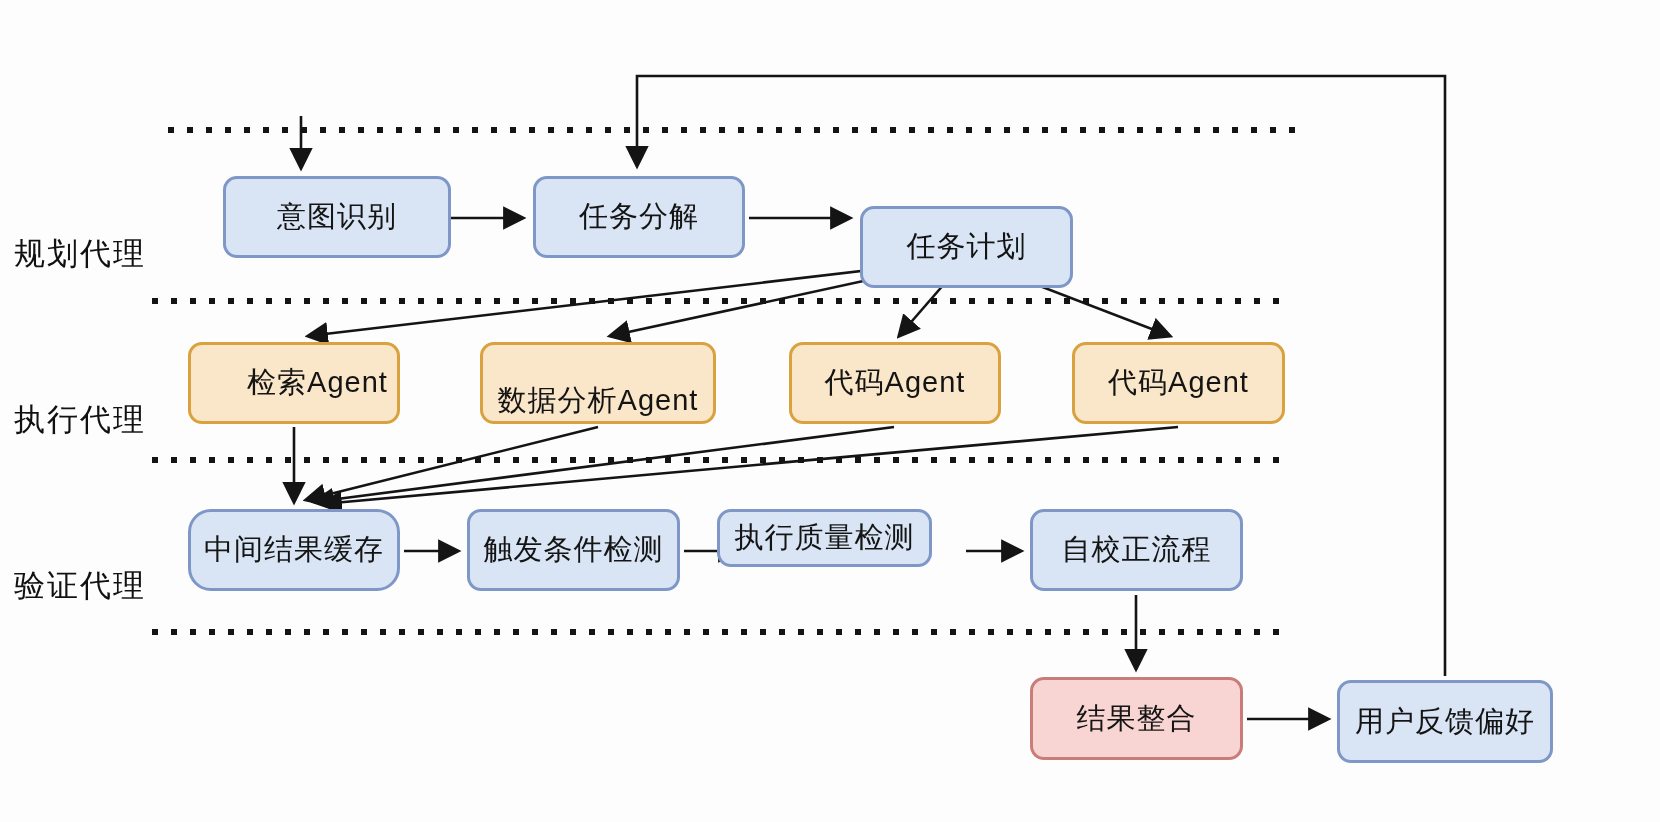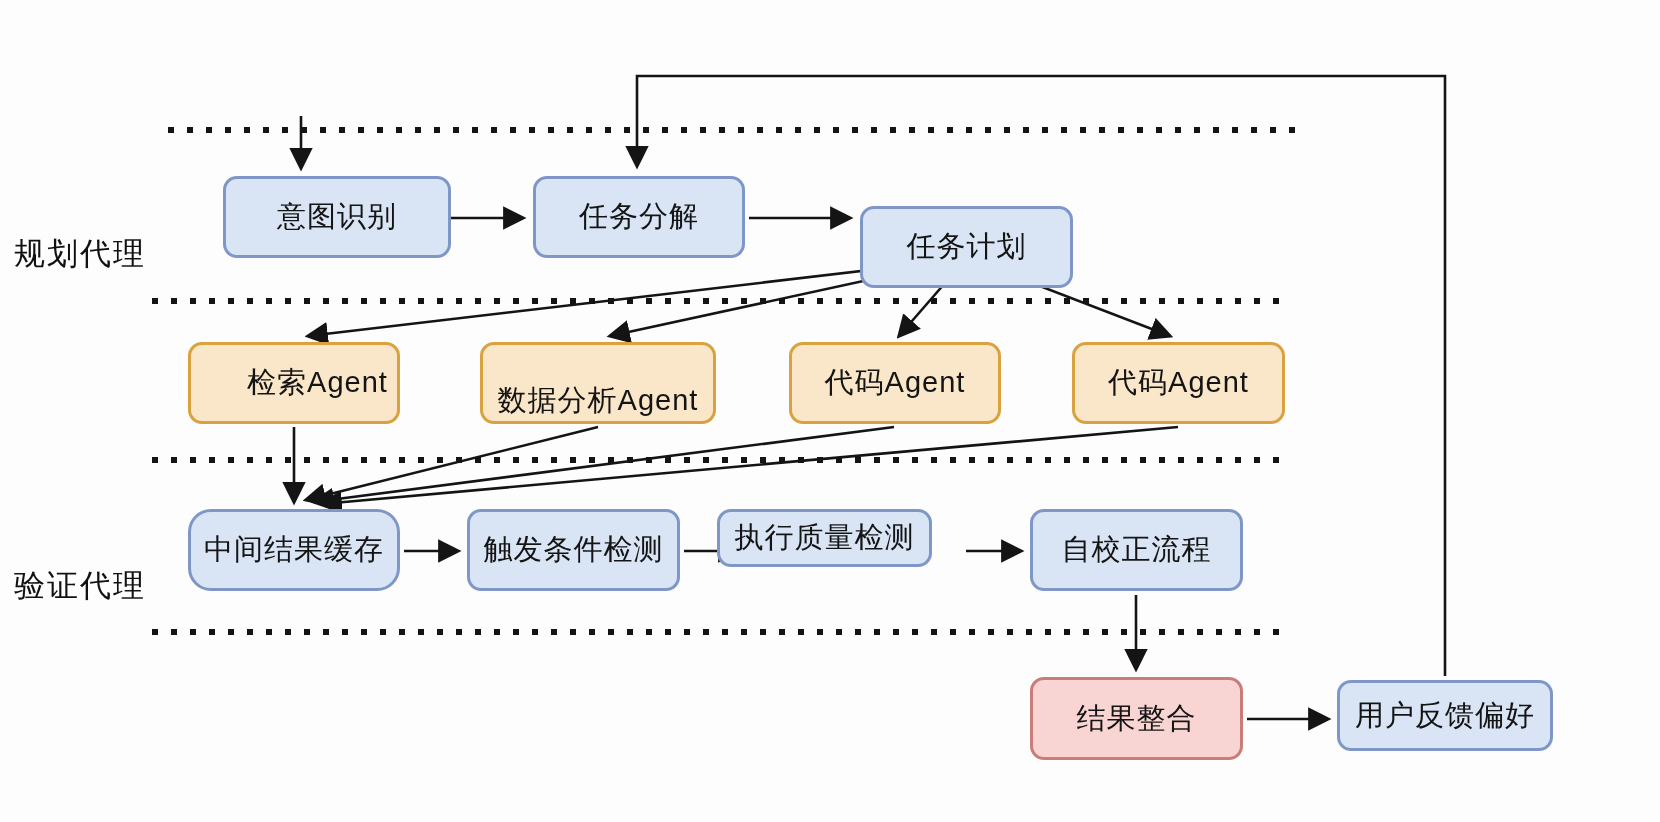--- a/index.html
+++ b/index.html
@@ -118,20 +118,21 @@
       <path d="M 1445 676 L 1445 76 L 637 76 L 637 166" stroke-linejoin="miter" marker-end="url(#ah)"></path>
     </g>
   </svg>
 
   <div class="separator" style="left:168px; top:127px; width:1132px;"></div>
   <div class="separator" style="left:152px; top:298px; width:1140px;"></div>
   <div class="separator" style="left:152px; top:457px; width:1140px;"></div>
   <div class="separator" style="left:152px; top:629px; width:1140px;"></div>
 
   <div class="lane-label" style="top:201px;">规划代理</div>
+  <div class="lane-label" style="top:367px;">执行代理</div>
   <div class="lane-label" style="top:533px;">验证代理</div>
 
 
   <div class="node blue" style="left:195px; top:176px; width:228px; height:82px;margin-left:28px;">
     <span>意图识别</span>
   </div>
   <div class="node blue" style="left:533px; top:176px; width:212px; height:82px;">
     <span>任务分解</span>
   </div>
   <div class="node blue" style="left:860px; top:176px; width:213px; height:82px;margin-top:30px;">
@@ -160,18 +161,18 @@
   <div class="node blue" style="left:717px; top:509px; width:215px; height:58px;text-align:right;">
     <span>执行质量检测</span>
   </div>
   <div class="node blue" style="left:1030px; top:509px; width:213px; height:82px;">
     <span>自校正流程</span>
   </div>
 
   <div class="node red" style="left:1030px; top:677px; width:213px; height:83px;">
     <span>结果整合</span>
   </div>
-  <div class="node blue" style="left:1337px; top:680px; width:216px; height:71px;">
+  <div class="node blue" style="left:1337px; top:680px; width:216px; height:83px;">
     <span>用户反馈偏好</span>
   </div>
 
 
 </div>
 
 </body></html>

